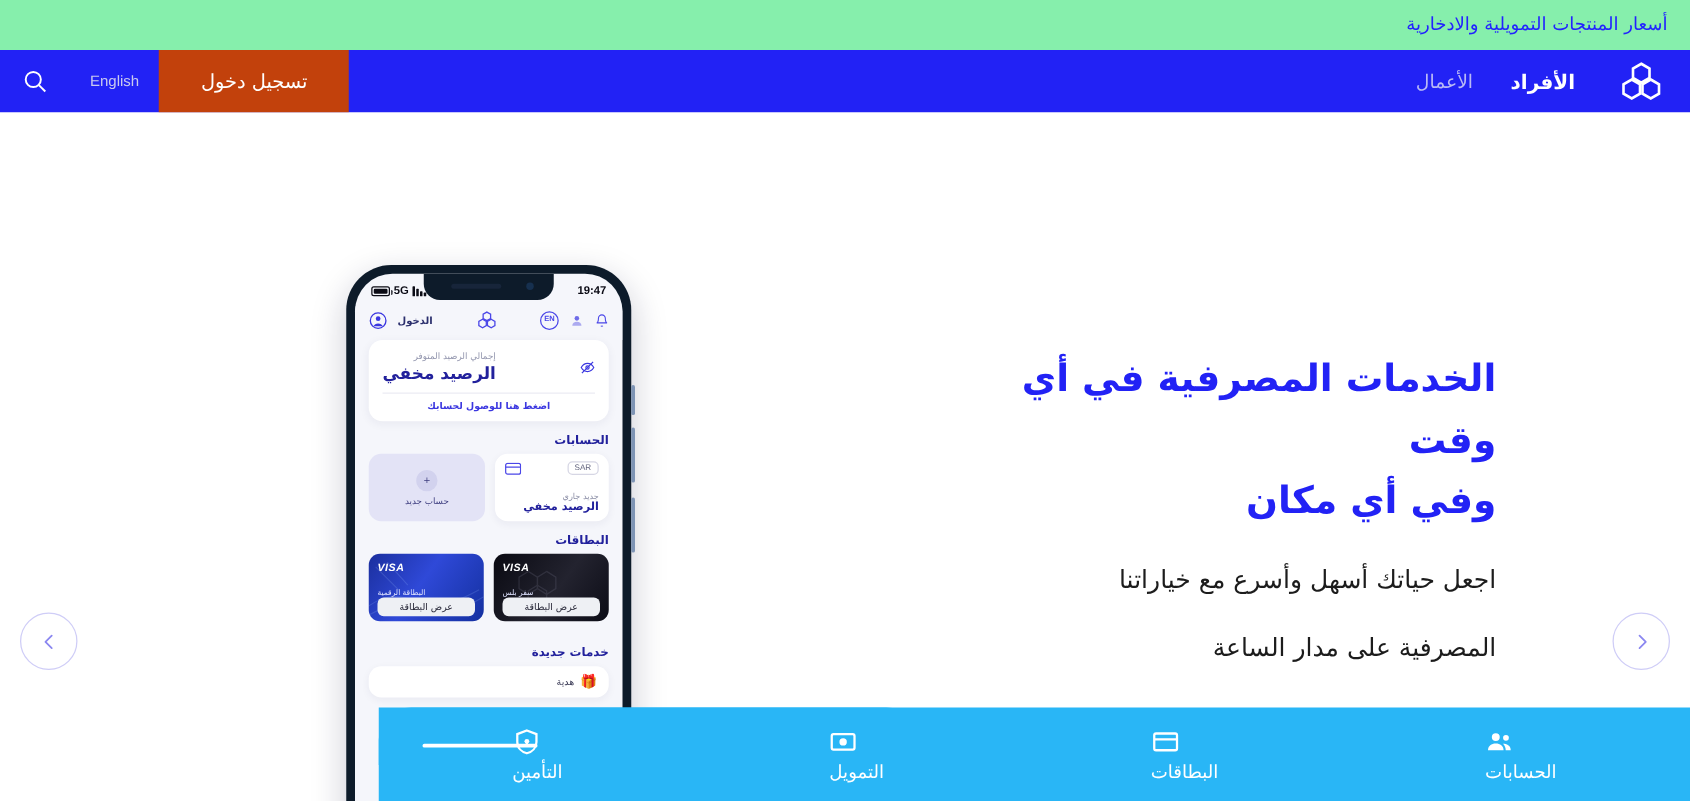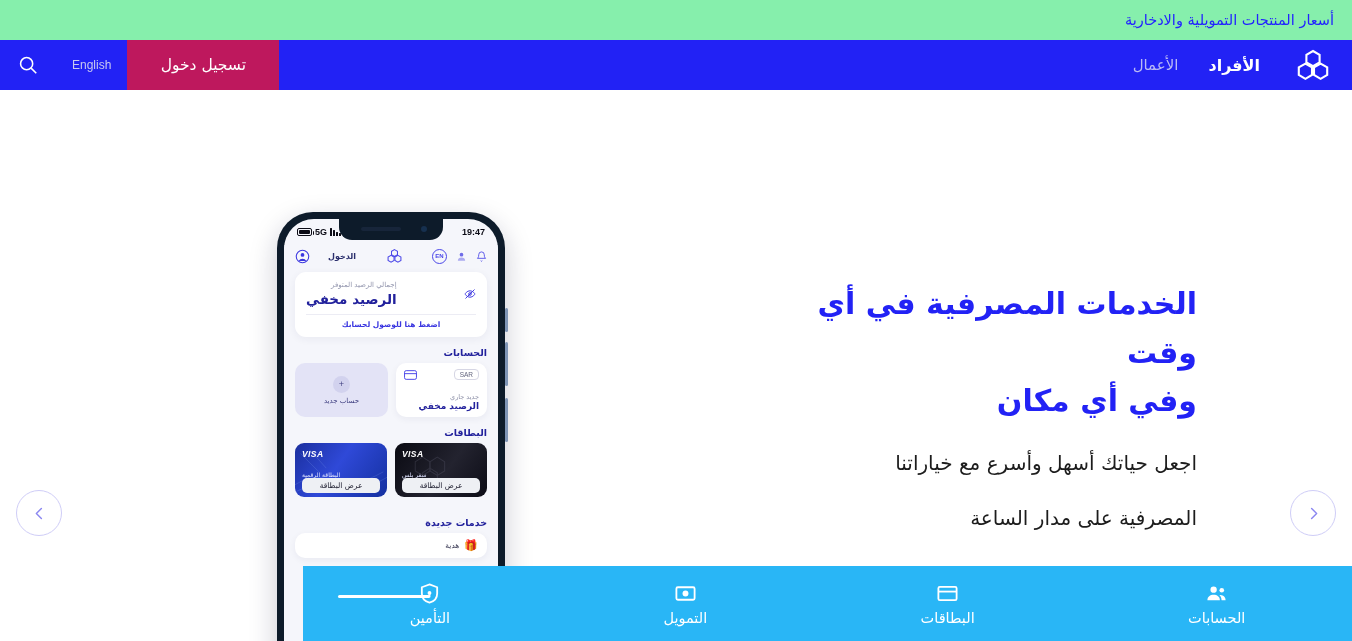--- a/index.html
+++ b/index.html
@@ -40,21 +40,21 @@
   .search-btn {
     display:flex; align-items:center; justify-content:center;
     width:56px; cursor:pointer;
   }
   .lang-btn {
     display:flex; align-items:center; justify-content:center;
     color:#c9c9ef; font-size:12px; padding:0 16px; cursor:pointer;
     font-family:"Liberation Sans", sans-serif;
   }
   .login-btn {
-    width:152px; background:#be185d; color:#fff;
+    width:152px; background:#c2410c; color:#fff;
     display:flex; align-items:center; justify-content:center;
     font-size:15.5px; cursor:pointer;
   }
 
   
   .hero { position:relative; height:551px; background:#fff; }
 
   .arrow {
     position:absolute; top:400px;
     width:46px; height:46px; border-radius:50%;
@@ -105,35 +105,35 @@
   }
   .notch .speaker { position:absolute; left:22px; top:8px; width:40px; height:4px; border-radius:2px; background:#17253a; }
   .notch .cam { position:absolute; right:16px; top:7px; width:6px; height:6px; border-radius:50%; background:#16304f; }
 
   .status-bar {
     position:relative; height:26px; padding:0 13px;
     display:flex; align-items:center; justify-content:space-between;
     font-size:9px; font-weight:bold; color:#0b0b15; z-index:5;
     font-family:"Liberation Sans", sans-serif;
   }
-  .status-right { display:flex; align-items:center; gap:3px; }
+  .status-right { display:flex; align-items:flex-end; gap:3px; }
   .bars { display:flex; align-items:flex-end; gap:1px; height:8px; }
   .bars i { display:block; width:2px; background:#0b0b15; border-radius:.5px; }
   .bars i:nth-child(1){height:3px}.bars i:nth-child(2){height:4.5px}
   .bars i:nth-child(3){height:6px}.bars i:nth-child(4){height:8px}
   .batt { width:15px; height:8px; border:1px solid #0b0b15; border-radius:2px; position:relative; }
   .batt::after { content:""; position:absolute; right:-3px; top:2px; width:1.5px; height:4px; background:#0b0b15; border-radius:0 1px 1px 0;}
   .batt i { position:absolute; inset:1px; background:#0b0b15; border-radius:1px; }
 
   .app-header {
     display:flex; align-items:center; justify-content:space-between;
     padding: 3px 11px 8px 11px; background:#f5f6fb;
   }
   .ah-left { display:flex; align-items:center; gap:9px; }
-  .ah-login { display:flex; align-items:center; gap:18px; }
+  .ah-login { display:flex; align-items:center; gap:8px; }
   .ah-login span { font-size:8px; color:#2b2f6d; font-weight:600; }
   .en-badge {
     width:15px; height:15px; border-radius:50%; border:1.2px solid #4b47e8;
     display:flex; align-items:center; justify-content:center;
     font-size:6px; font-weight:bold; color:#4b47e8;
     font-family:"Liberation Sans", sans-serif;
   }
 
   .balance-card {
     margin: 0 11px; background:#fff; border-radius:11px;
@@ -201,21 +201,21 @@
     position:absolute; left:303px; bottom:0; width:1049px; height:75px;
     background:#29b6f6;
     display:flex; align-items:center; justify-content:space-around;
     z-index:30;
   }
   .cyan-bar-cap {
     position:absolute; left:303px; bottom:29px; width:432px; height:46px;
     background:#29b6f6; border-radius:26px 26px 0 0; z-index:29;
   }
   .cb-item {
-    display:flex; flex-direction:column; align-items:center; gap:5px;
+    display:flex; flex-direction:column; align-items:flex-end; gap:5px;
     color:#fff; cursor:pointer; z-index:31;
   }
   .cb-item span { font-size:14.5px; }
   .cb-indicator {
     position:absolute; left:338px; bottom:43px;
     width:92px; height:3px; border-radius:2px; background:#fff; z-index:32;
   }
   svg { display:block; }
 </style>
 </head>

